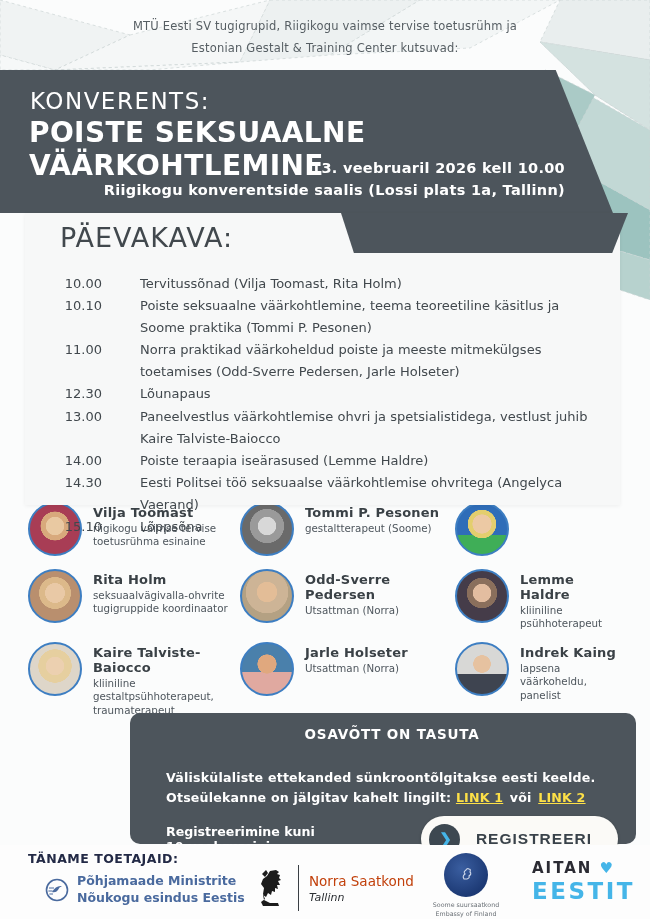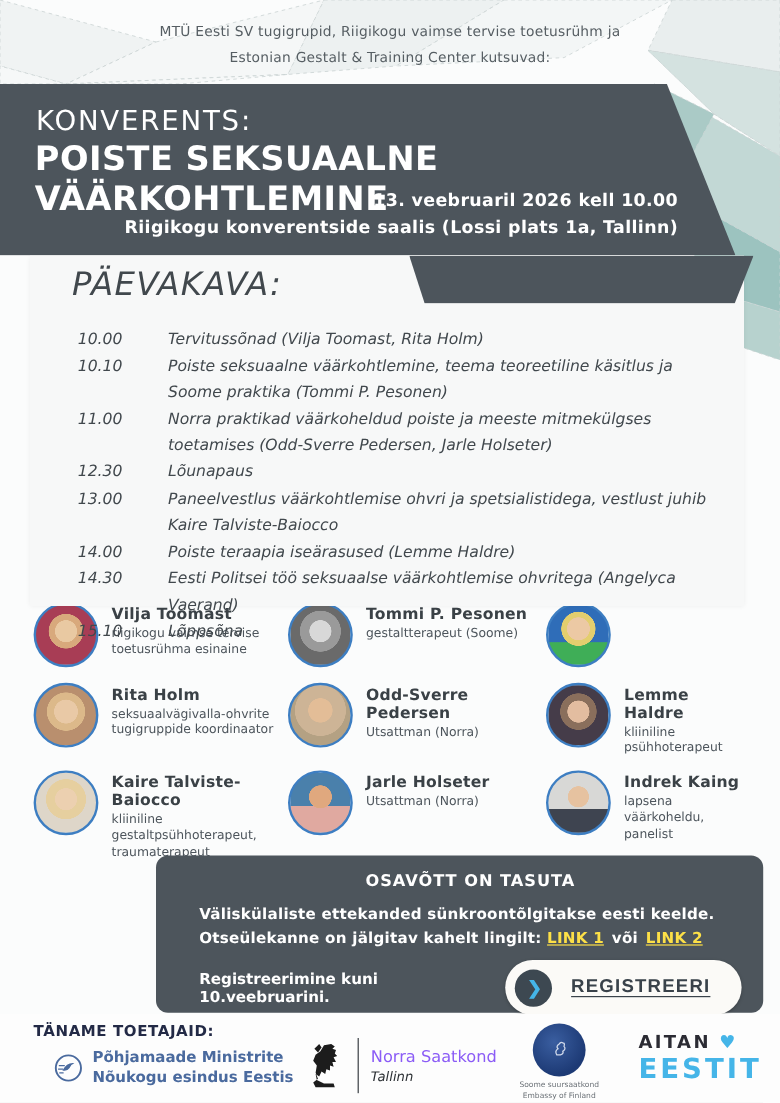--- a/index.html
+++ b/index.html
@@ -33,21 +33,21 @@
   }
   .banner .when, .banner .where{
     position:absolute; left:0; width:565px; text-align:right;
     font-size:14.5px; font-weight:700; letter-spacing:.3px;
   }
   .banner .when{ top:90px; }
   .banner .where{ top:112px; }
   
   .agenda-card{
     position:absolute; top:213px; left:25px; width:595px; height:292px; z-index:3;
-    background:#f7f8f8; box-shadow:0 1px 4px rgba(0,0,0,.06);font-style:italic;
+    background:#f7f8f8; box-shadow:0 1px 4px rgba(0,0,0,.06);
   }
   .agenda-wedge{
     position:absolute; top:0; right:-8px; width:287px; height:40px;
     background:#4d555c;
     clip-path:polygon(0 0, 100% 0, 94.5% 100%, 4.5% 100%);
   }
   .agenda-heading{
     position:absolute; top:9px; left:35px;
     font-size:27px; font-weight:500; letter-spacing:1px; color:#414historic:none;
     color:#41484d;
@@ -77,21 +77,21 @@
   .av-lemme { background:radial-gradient(circle at 50% 44%, #e3bda0 0 24%, #8a6f5c 25% 40%, #453c49 41%); }
   .av-kaire { background:radial-gradient(circle at 50% 44%, #ecd0b0 0 24%, #e6cf9f 25% 44%, #ded6c9 45%); }
   .av-jarle { background:radial-gradient(circle at 50% 40%, #e0a87e 0 24%, transparent 25%), linear-gradient(#4a80ab 0 55%, #e0a9a0 56%); }
   .av-indrek { background:radial-gradient(circle at 50% 40%, #e6c2a0 0 22%, transparent 23%), linear-gradient(#d8d8d6 0 60%, #3e4450 61%); }
   
   .infobox{
     position:absolute; top:713px; left:130px; width:506px; height:131px; z-index:2;
     background:#4d555c; border-radius:10px; color:#fff;
     padding:13px 18px 12px 36px;
   }
-  .info-title{ text-align:center; font-size:13.5px; font-weight:700; letter-spacing:.8px; margin-bottom:10px; }
+  .info-title{ text-align:center; font-size:13.5px; font-weight:700; letter-spacing:.8px; margin-bottom:26px; }
   .info-line{ font-size:12.6px; font-weight:700; line-height:1.55; letter-spacing:.2px; }
   .links a{ color:#fde047; font-weight:700; text-decoration:underline; }
   .links .sep{ margin:0 2px; }
   .info-bottom{ display:flex; align-items:center; justify-content:space-between; margin-top:9px; }
   .deadline{ font-size:12.6px; font-weight:700; }
   .register-btn{
     display:flex; align-items:center; gap:16px;
     background:#fbfaf7; border:none; border-radius:24px;
     height:46px; padding:0 26px 0 8px; cursor:pointer;
     box-shadow:0 1px 3px rgba(0,0,0,.25);
@@ -111,21 +111,21 @@
     background:#fdfdfd;
   }
   .sponsors-heading{
     position:absolute; top:6px; left:28px;
     font-size:12.5px; font-weight:700; letter-spacing:.5px; color:#232a46;
   }
   .logo-nordic{ position:absolute; left:45px; top:28px; display:flex; gap:8px; align-items:center; }
   .logo-nordic .txt{ font-size:12.5px; font-weight:600; color:#4a6a9e; line-height:1.35; }
   .logo-norway{ position:absolute; left:256px; top:20px; display:flex; align-items:center; gap:10px; }
   .norway-divider{ width:1px; height:46px; background:#3a3f44; }
-  .norway-name{ font-size:13.5px; color:#8b5cf6; }
+  .norway-name{ font-size:13.5px; color:#c2410c; }
   .norway-city{ font-size:11px; font-style:italic; color:#2b2f33; margin-top:2px; }
   .logo-finland{ position:absolute; left:422px; top:8px; width:88px; text-align:center; }
   .finland-circle{
     width:44px; height:44px; border-radius:50%; margin:0 auto 3px;
     background:radial-gradient(circle at 40% 35%, #3a5ea0, #1d3a75 70%);
     display:flex; align-items:center; justify-content:center;
   }
   .finland-txt{ font-size:6.3px; color:#6a7076; line-height:1.5; }
   .logo-aitan{ position:absolute; left:532px; top:14px; }
   .aitan-line1{ font-size:15px; font-weight:700; color:#2b2b33; letter-spacing:2px; display:flex; align-items:center; gap:7px; }

